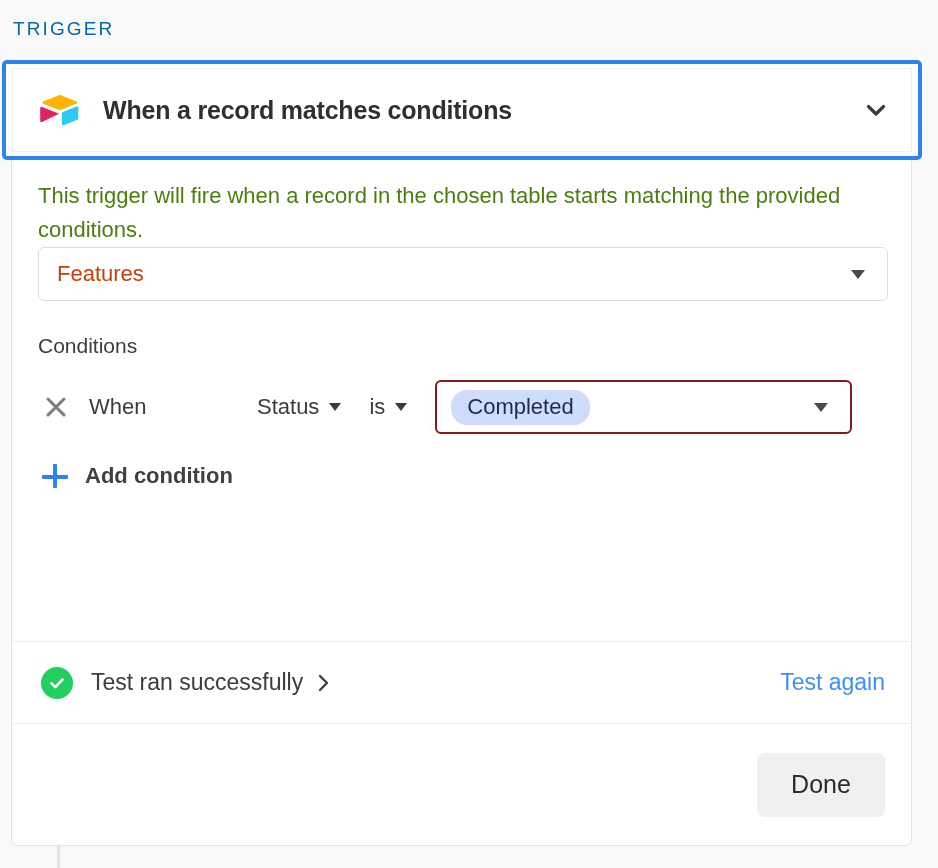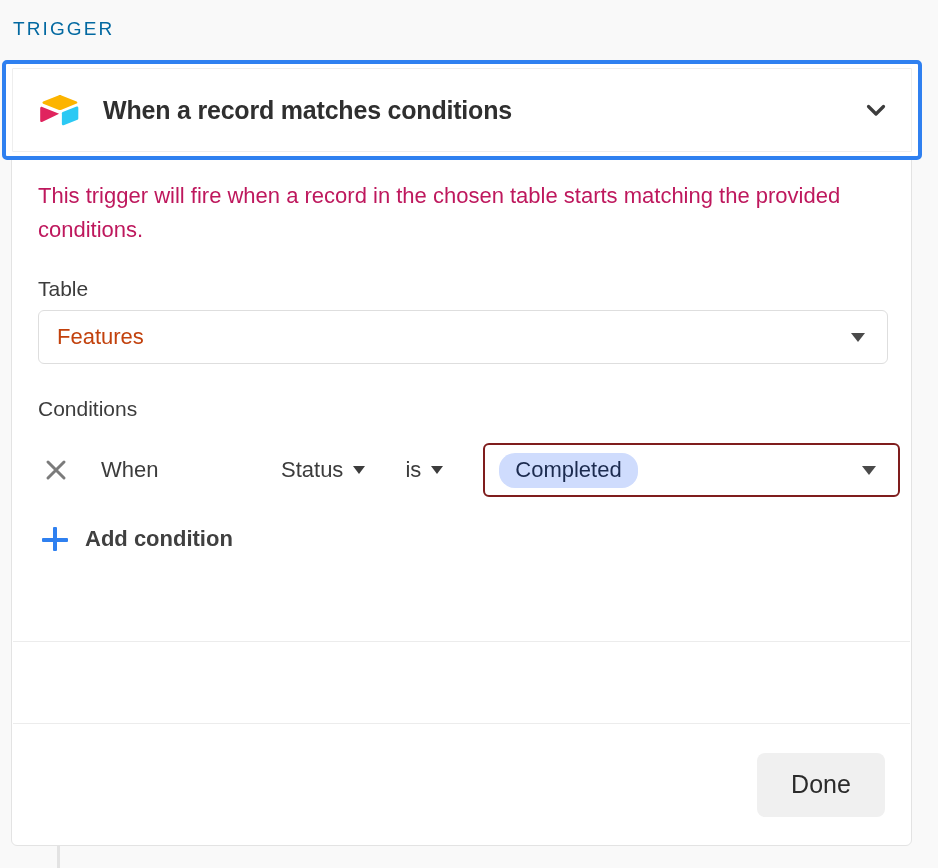--- a/index.html
+++ b/index.html
@@ -97,21 +97,21 @@
     position: absolute;
     left: 0;
     top: 98px;
     right: 0;
     padding: 0 26px;
   }
 
   .description {
     font-size: 22px;
     line-height: 34px;
-    color: #be185d;
+    color: #4d7c0f;
     width: 856px;
     padding-top: 18px;
     font-weight: 400;
   }
 
   .field-label {
     font-size: 21px;
     color: #3c3c3c;
     font-weight: 400;
     margin-top: 30px;
@@ -144,21 +144,20 @@
     flex: 0 0 auto;
     margin-right: 4px;
   }
 
   
   .condition-row {
     display: flex;
     align-items: center;
     margin-top: 22px;
     height: 54px;
-    gap: 12px;
   }
   .remove-condition {
     width: 30px;
     height: 30px;
     flex: 0 0 auto;
     display: flex;
     align-items: center;
     justify-content: center;
     margin-right: 18px;
     margin-left: 3px;
@@ -332,21 +331,20 @@
 <div class="page">
 
   <div class="section-label">TRIGGER</div>
 
   <div class="card">
 
     <div class="card-body">
 
       <div class="description">This trigger will fire when a record in the chosen table starts matching the provided conditions.</div>
 
-      <div class="field-label">Table</div>
       <div class="select-box">
         <span class="select-value">Features</span>
         <span class="caret"></span>
       </div>
 
       <div class="field-label conditions-label">Conditions</div>
 
       <div class="condition-row">
         <span class="remove-condition">
           <svg width="26" height="26" viewBox="0 0 26 26" aria-hidden="true">
@@ -373,20 +371,35 @@
       </div>
 
       <div class="add-condition">
         <span class="plus-icon"></span>
         <span class="add-condition-text">Add condition</span>
       </div>
     </div>
 
     <div class="divider d1"></div>
 
+    <div class="test-row">
+      <span class="check-badge">
+        <svg width="20" height="20" viewBox="0 0 20 20" aria-hidden="true">
+          <path d="M4.5 10.4 L8.3 14 L15.5 6.6" stroke="#ffffff" stroke-width="2.6" fill="none" stroke-linecap="round" stroke-linejoin="round"></path>
+        </svg>
+      </span>
+      <span class="test-status">Test ran successfully</span>
+      <span class="status-chevron">
+        <svg width="16" height="22" viewBox="0 0 16 22" aria-hidden="true">
+          <path d="M4 4 L11 11 L4 18" stroke="#3c3c3c" stroke-width="2.4" fill="none" stroke-linecap="round" stroke-linejoin="round"></path>
+        </svg>
+      </span>
+      <span class="spacer"></span>
+      <span class="test-again">Test again</span>
+    </div>
 
     <div class="divider d2"></div>
 
     <div class="footer">
       <button class="done-button">Done</button>
     </div>
   </div>
 
   <div class="trigger-header-wrap">
     <div class="trigger-header">

